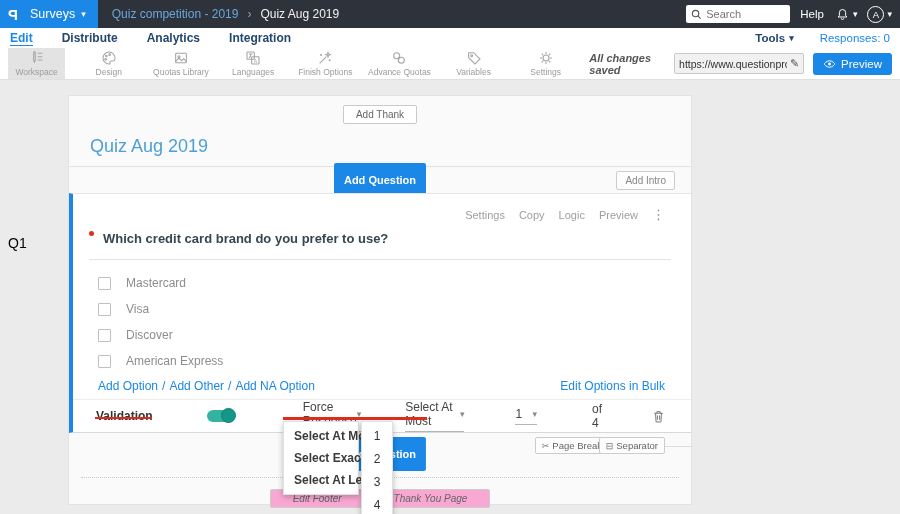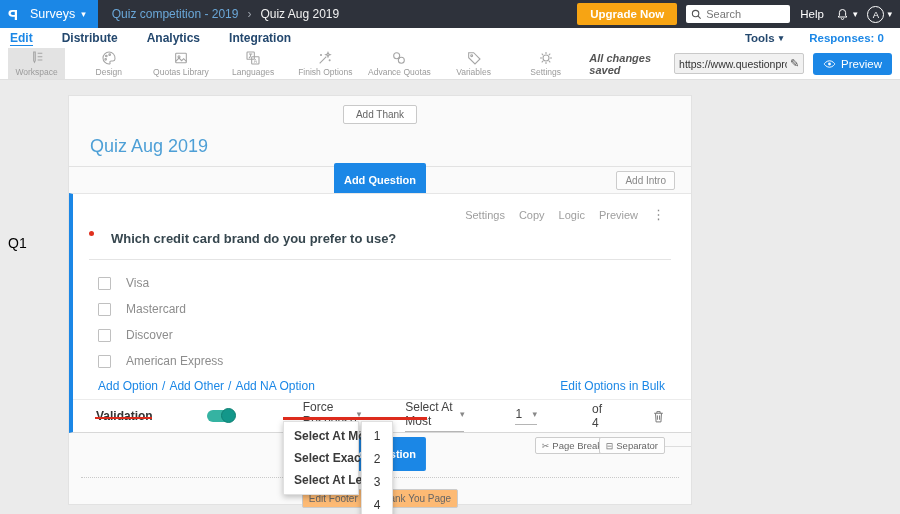--- a/index.html
+++ b/index.html
@@ -25,21 +25,21 @@
   .bell-wrap { display:flex; align-items:center; gap:3px; margin-right:10px; cursor:pointer; }
   .avatar-wrap { display:flex; align-items:center; gap:3px; margin-right:8px; cursor:pointer; }
   .avatar-circle { width:17px; height:17px; border:1.5px solid #fff; border-radius:50%; display:flex; align-items:center; justify-content:center; font-size:9.5px; }
 
   
   .navbar { height:20px; background:#fff; display:flex; align-items:center; padding:0 10px; font-size:12px; }
   .nav-item { color:#24486e; font-weight:bold; margin-right:29px; cursor:pointer; text-decoration:none; }
   .nav-item.active { color:#1b87e6; border-bottom:1px solid #1b87e6; }
   .nav-spacer { flex:1; }
   .tools-btn { color:#24486e; font-weight:bold; font-size:11.5px; display:flex; align-items:center; gap:4px; margin-right:26px; cursor:pointer; }
-  .responses { color:#1b87e6; font-weight:bold; font-size:11.5px; margin-right:6px; }
+  .responses { color:#1b87e6; font-weight:normal; font-size:11.5px; }
 
   
   .toolbar { height:32px; background:#fff; border-bottom:1px solid #e0e0e0; display:flex; align-items:stretch; padding-left:8px; }
   .tool-tile { width:61px; display:flex; flex-direction:column; align-items:center; justify-content:center; gap:1px; cursor:pointer; margin-right:15px; }
   .tool-tile.active { background:#e3e3e3; }
   .tool-label { font-size:8.5px; color:#9b9b9b; white-space:nowrap; }
   .tool-tile svg { stroke:#a5a5a5; fill:none; stroke-width:1.6; }
   .toolbar-right { margin-left:auto; display:flex; align-items:center; gap:9px; padding-right:8px; }
   .save-status { font-style:italic; font-size:11px; color:#555; font-weight:bold; }
   .url-box { display:flex; align-items:center; width:130px; height:21px; background:#f1f1f1; border:1px solid #c9c9c9; border-radius:2px; padding:0 4px; gap:3px; }
@@ -57,21 +57,21 @@
   .survey-title { margin:12px 0 9px 21px; font-size:18px; color:#4d9fd6; font-weight:normal; }
 
   .add-q-row { position:relative; height:26px; display:flex; align-items:center; justify-content:center; }
   .add-question-btn { background:#1b87e6; border:none; color:#fff; font-size:11px; font-weight:bold; border-radius:2px; padding:11px 10px; cursor:pointer; font-family:inherit; }
   .add-intro-btn { position:absolute; right:16px; top:4px; background:#fdfdfd; border:1px solid #ccc; border-radius:2px; font-size:10px; color:#888; padding:3px 8px; cursor:pointer; font-family:inherit; }
 
   .question-card { position:relative; height:240px; background:#fff; border-top:1px solid #e6e6e6; border-bottom:1px solid #d8d8d8; border-left:4px solid #1b87e6; }
   .q-actions { display:flex; justify-content:flex-end; align-items:center; gap:14px; padding:13px 26px 0 0; font-size:11px; color:#9e9e9e; }
   .q-actions span { cursor:pointer; }
   .dots-v { font-size:13px; color:#888; }
-  .q-text-row { display:flex; align-items:flex-start; margin:9px 20px 0 16px; padding-bottom:13px; border-bottom:1px solid #e4e4e4;gap:8px; }
+  .q-text-row { display:flex; align-items:flex-start; margin:9px 20px 0 16px; padding-bottom:13px; border-bottom:1px solid #e4e4e4; }
   .req-dot { width:5px; height:5px; border-radius:50%; background:#e0301e; margin-right:9px; flex:none; }
   .q-text { font-size:13px; font-weight:bold; color:#37474f; }
   .q-options { padding:10px 0 0 25px; }
   .option-row { display:flex; align-items:center; height:26px; cursor:pointer; }
   .checkbox { width:13px; height:13px; border:1px solid #c0c0c0; border-radius:1px; background:#fff; flex:none; }
   .option-label { margin-left:15px; font-size:12px; color:#8d8d8d; }
   .q-links-row { display:flex; align-items:center; margin:5px 26px 0 25px; font-size:12px; color:#1b87e6; }
   .q-link { cursor:pointer; }
   .link-sep { margin:0 4px; color:#1b87e6; }
   .edit-bulk { margin-left:auto; cursor:pointer; }
@@ -90,21 +90,21 @@
   .post-q-row { position:relative; height:27px; }
   .post-q-row .add-question-btn { position:absolute; left:50%; transform:translateX(-50%); top:4px; }
   .break-rule { position:absolute; left:486px; right:0; top:13px; height:1px; background:#ddd; }
   .mini-btn { position:absolute; top:4px; background:#fdfdfd; border:1px solid #ccc; border-radius:2px; font-size:9.5px; color:#666; padding:2px 6px; cursor:pointer; display:flex; align-items:center; gap:3px; font-family:inherit; }
   .page-break-btn { right:82px; }
   .separator-btn { right:26px; }
   .mini-icon { font-size:9px; color:#777; }
 
   .dotted-rule { margin:17px 12px 0 12px; border-top:1px dotted #c9c9c9; }
   .footer-btn-row { display:flex; justify-content:center; gap:6px; margin-top:11px; }
-  .footer-btn { background:#fdba74; border:1px solid #ccc; border-radius:2px; font-size:10px; color:#666; padding:3px 6px; cursor:pointer; font-family:inherit; }
+  .footer-btn { background:#f9a8d4; border:1px solid #ccc; border-radius:2px; font-size:10px; color:#666; padding:3px 22px; cursor:pointer; font-family:inherit;font-style:italic; }
 
   
   .dd-panel { position:absolute; background:#fff; border:1px solid #e0e0e0; box-shadow:0 2px 6px rgba(0,0,0,0.25); z-index:30; }
   .dd-rules-panel { left:283px; top:421px; width:76px; padding:3px 0; }
   .dd-rules-panel .dd-item { padding:4px 0 4px 10px; font-size:12px; font-weight:bold; color:#3a3a3a; cursor:pointer; white-space:nowrap; }
   .dd-counts-panel { left:361px; top:421px; width:32px; padding:2px 0; text-align:center; }
   .dd-counts-panel .dd-item { padding:4.5px 0; font-size:12px; color:#333; cursor:pointer; }
 
   
   .red-mark { position:absolute; background:#dd2b1c; z-index:50; }
@@ -121,21 +121,20 @@
       <span>Surveys</span>
       <span class="caret">▾</span>
     </span>
   </div>
   <nav class="breadcrumb">
     <span class="bc-parent">Quiz competition - 2019</span>
     <span class="bc-sep">›</span>
     <span class="bc-current">Quiz Aug 2019</span>
   </nav>
   <div class="topbar-spacer"></div>
-  <button class="upgrade-btn">Upgrade Now</button>
   <div class="search-box">
     <svg width="11" height="11" viewBox="0 0 24 24">
         <circle cx="10" cy="10" r="7" fill="none" stroke="#555" stroke-width="2.4"></circle>
         <path d="M15 15l6 6" stroke="#555" stroke-width="2.4"></path>
       </svg>
     <input type="text" placeholder="Search" style="">
   </div>
   <span class="help-link">Help</span>
   <span class="bell-wrap">
     <svg width="15" height="15" viewBox="0 0 24 24">
@@ -266,25 +265,25 @@
         <span>Preview</span>
         <span class="dots-v">⋮</span>
       </div>
       <div class="q-text-row">
         <span class="req-dot"></span>
         <span class="q-text">Which credit card brand do you prefer to use?</span>
       </div>
       <div class="q-options">
         <div class="option-row">
           <span class="checkbox"></span>
-          <span class="option-label">Visa</span>
+          <span class="option-label">Mastercard</span>
         </div>
         <div class="option-row">
           <span class="checkbox"></span>
-          <span class="option-label">Mastercard</span>
+          <span class="option-label">Visa</span>
         </div>
         <div class="option-row">
           <span class="checkbox"></span>
           <span class="option-label">Discover</span>
         </div>
         <div class="option-row">
           <span class="checkbox"></span>
           <span class="option-label">American Express</span>
         </div>
       </div>

